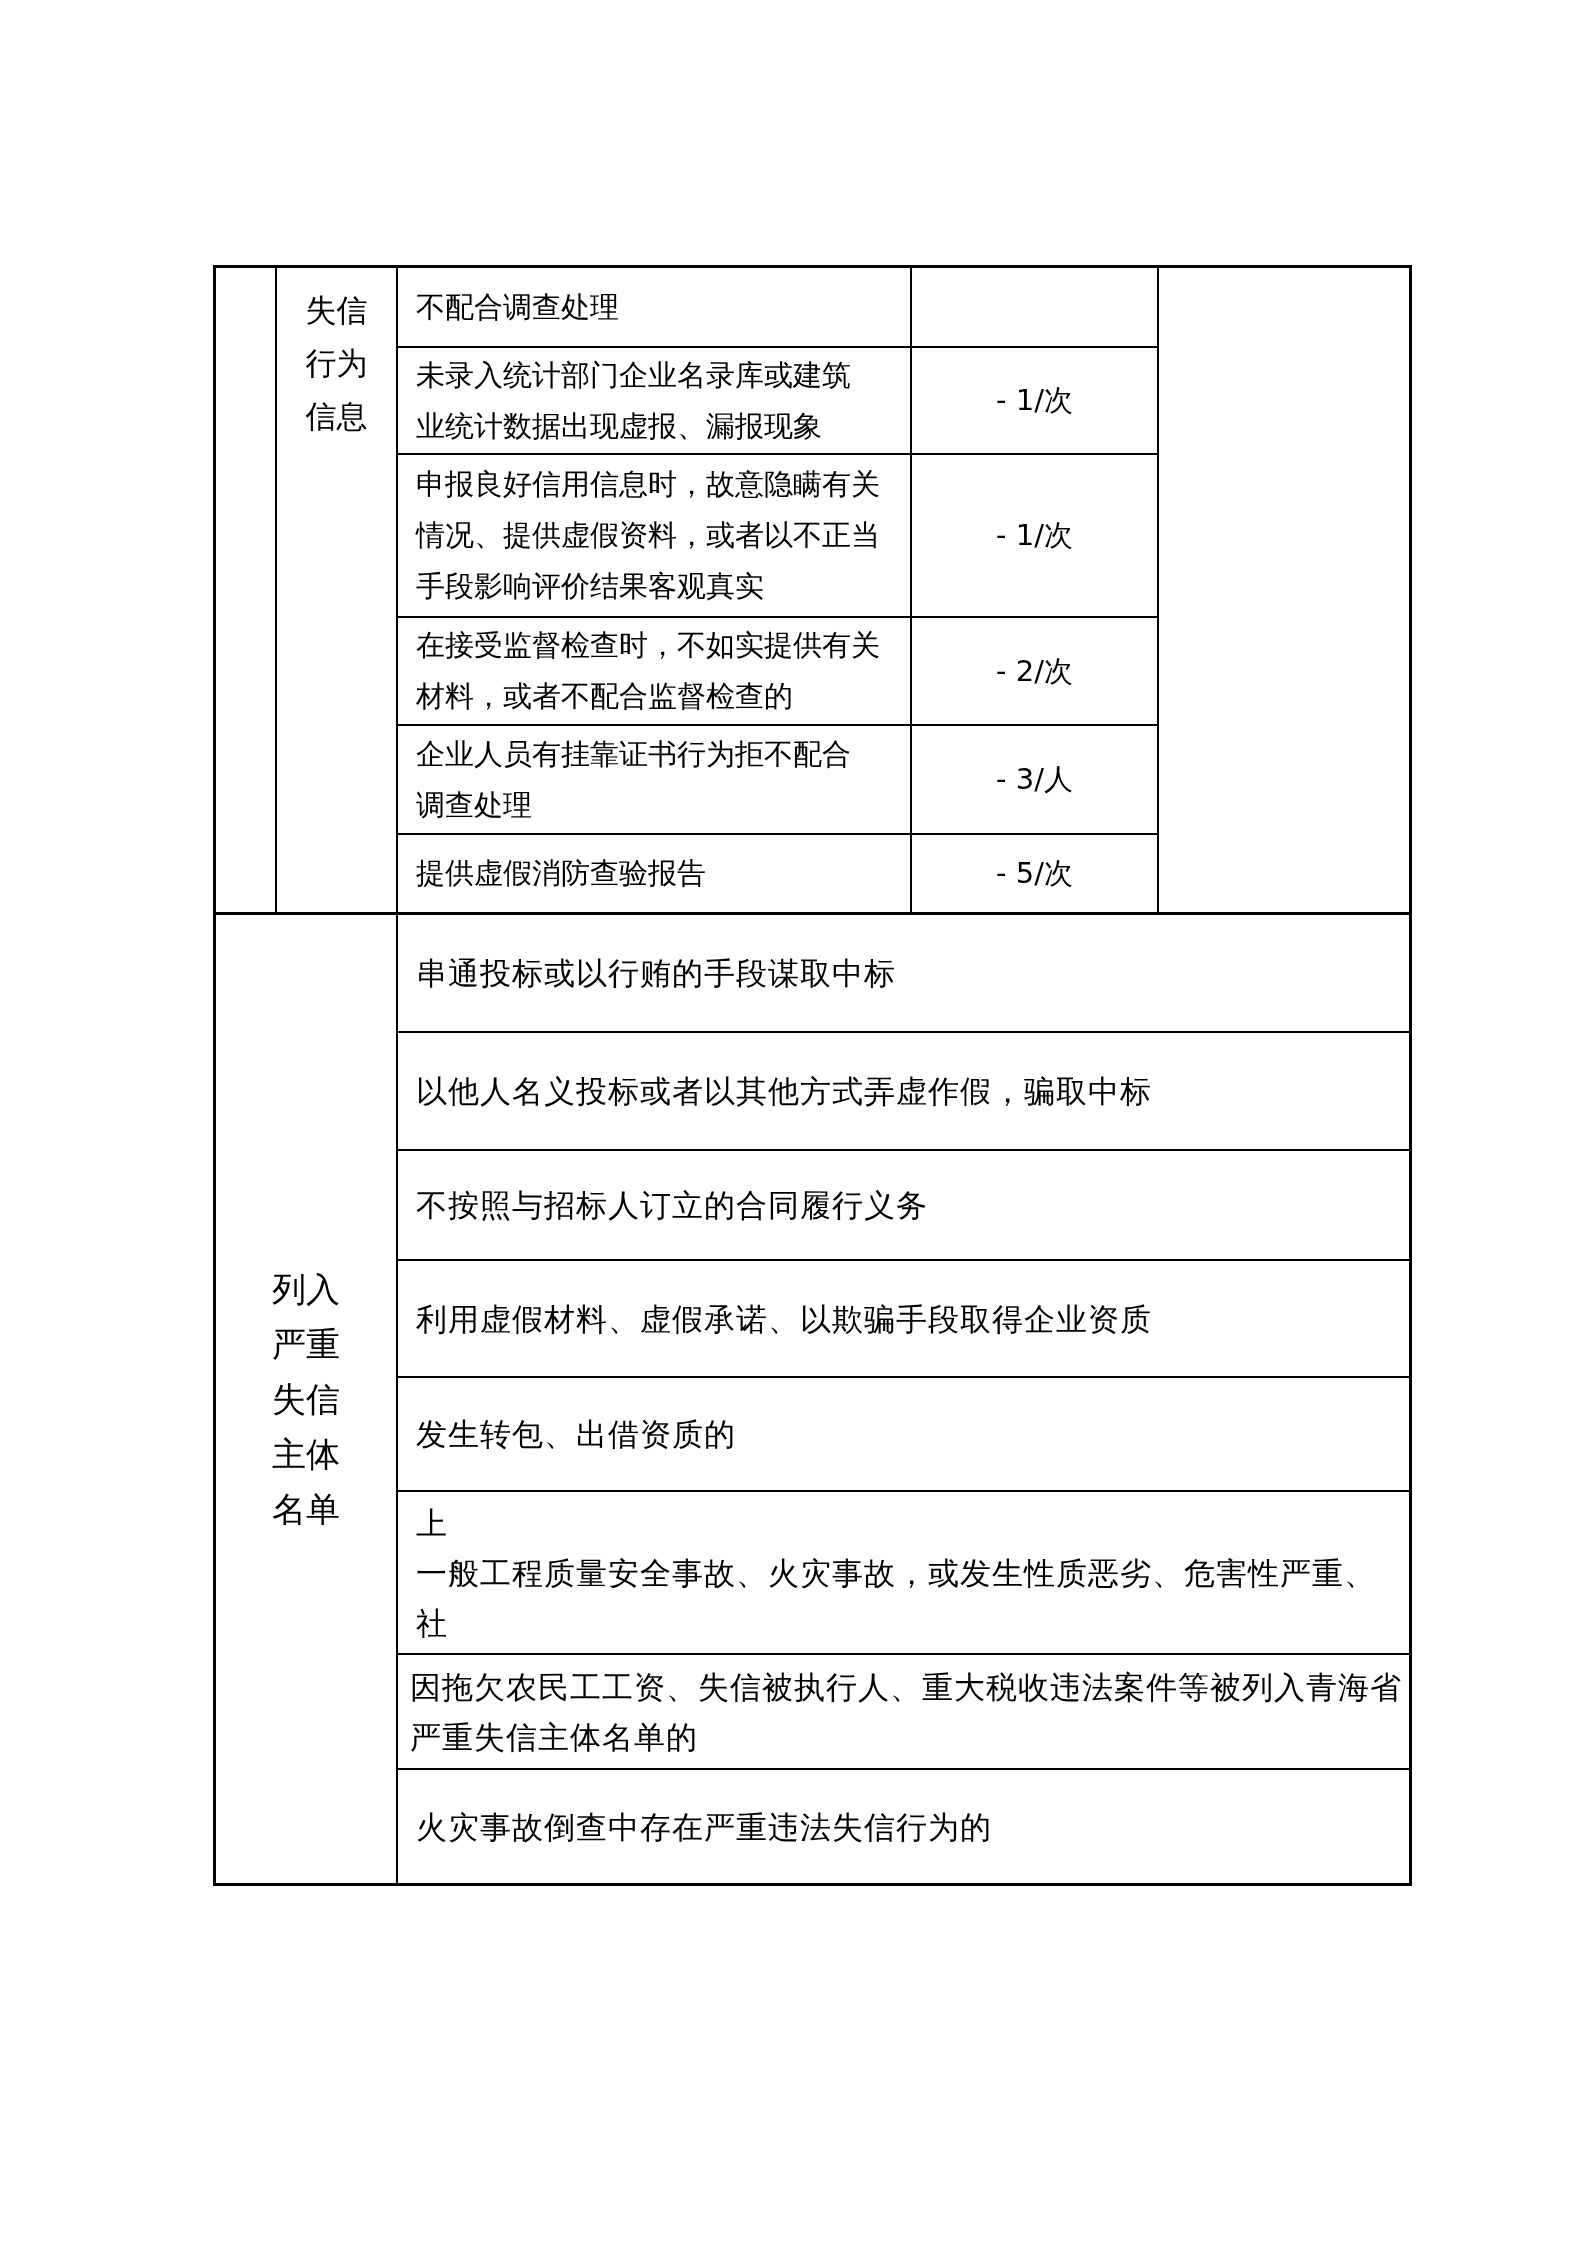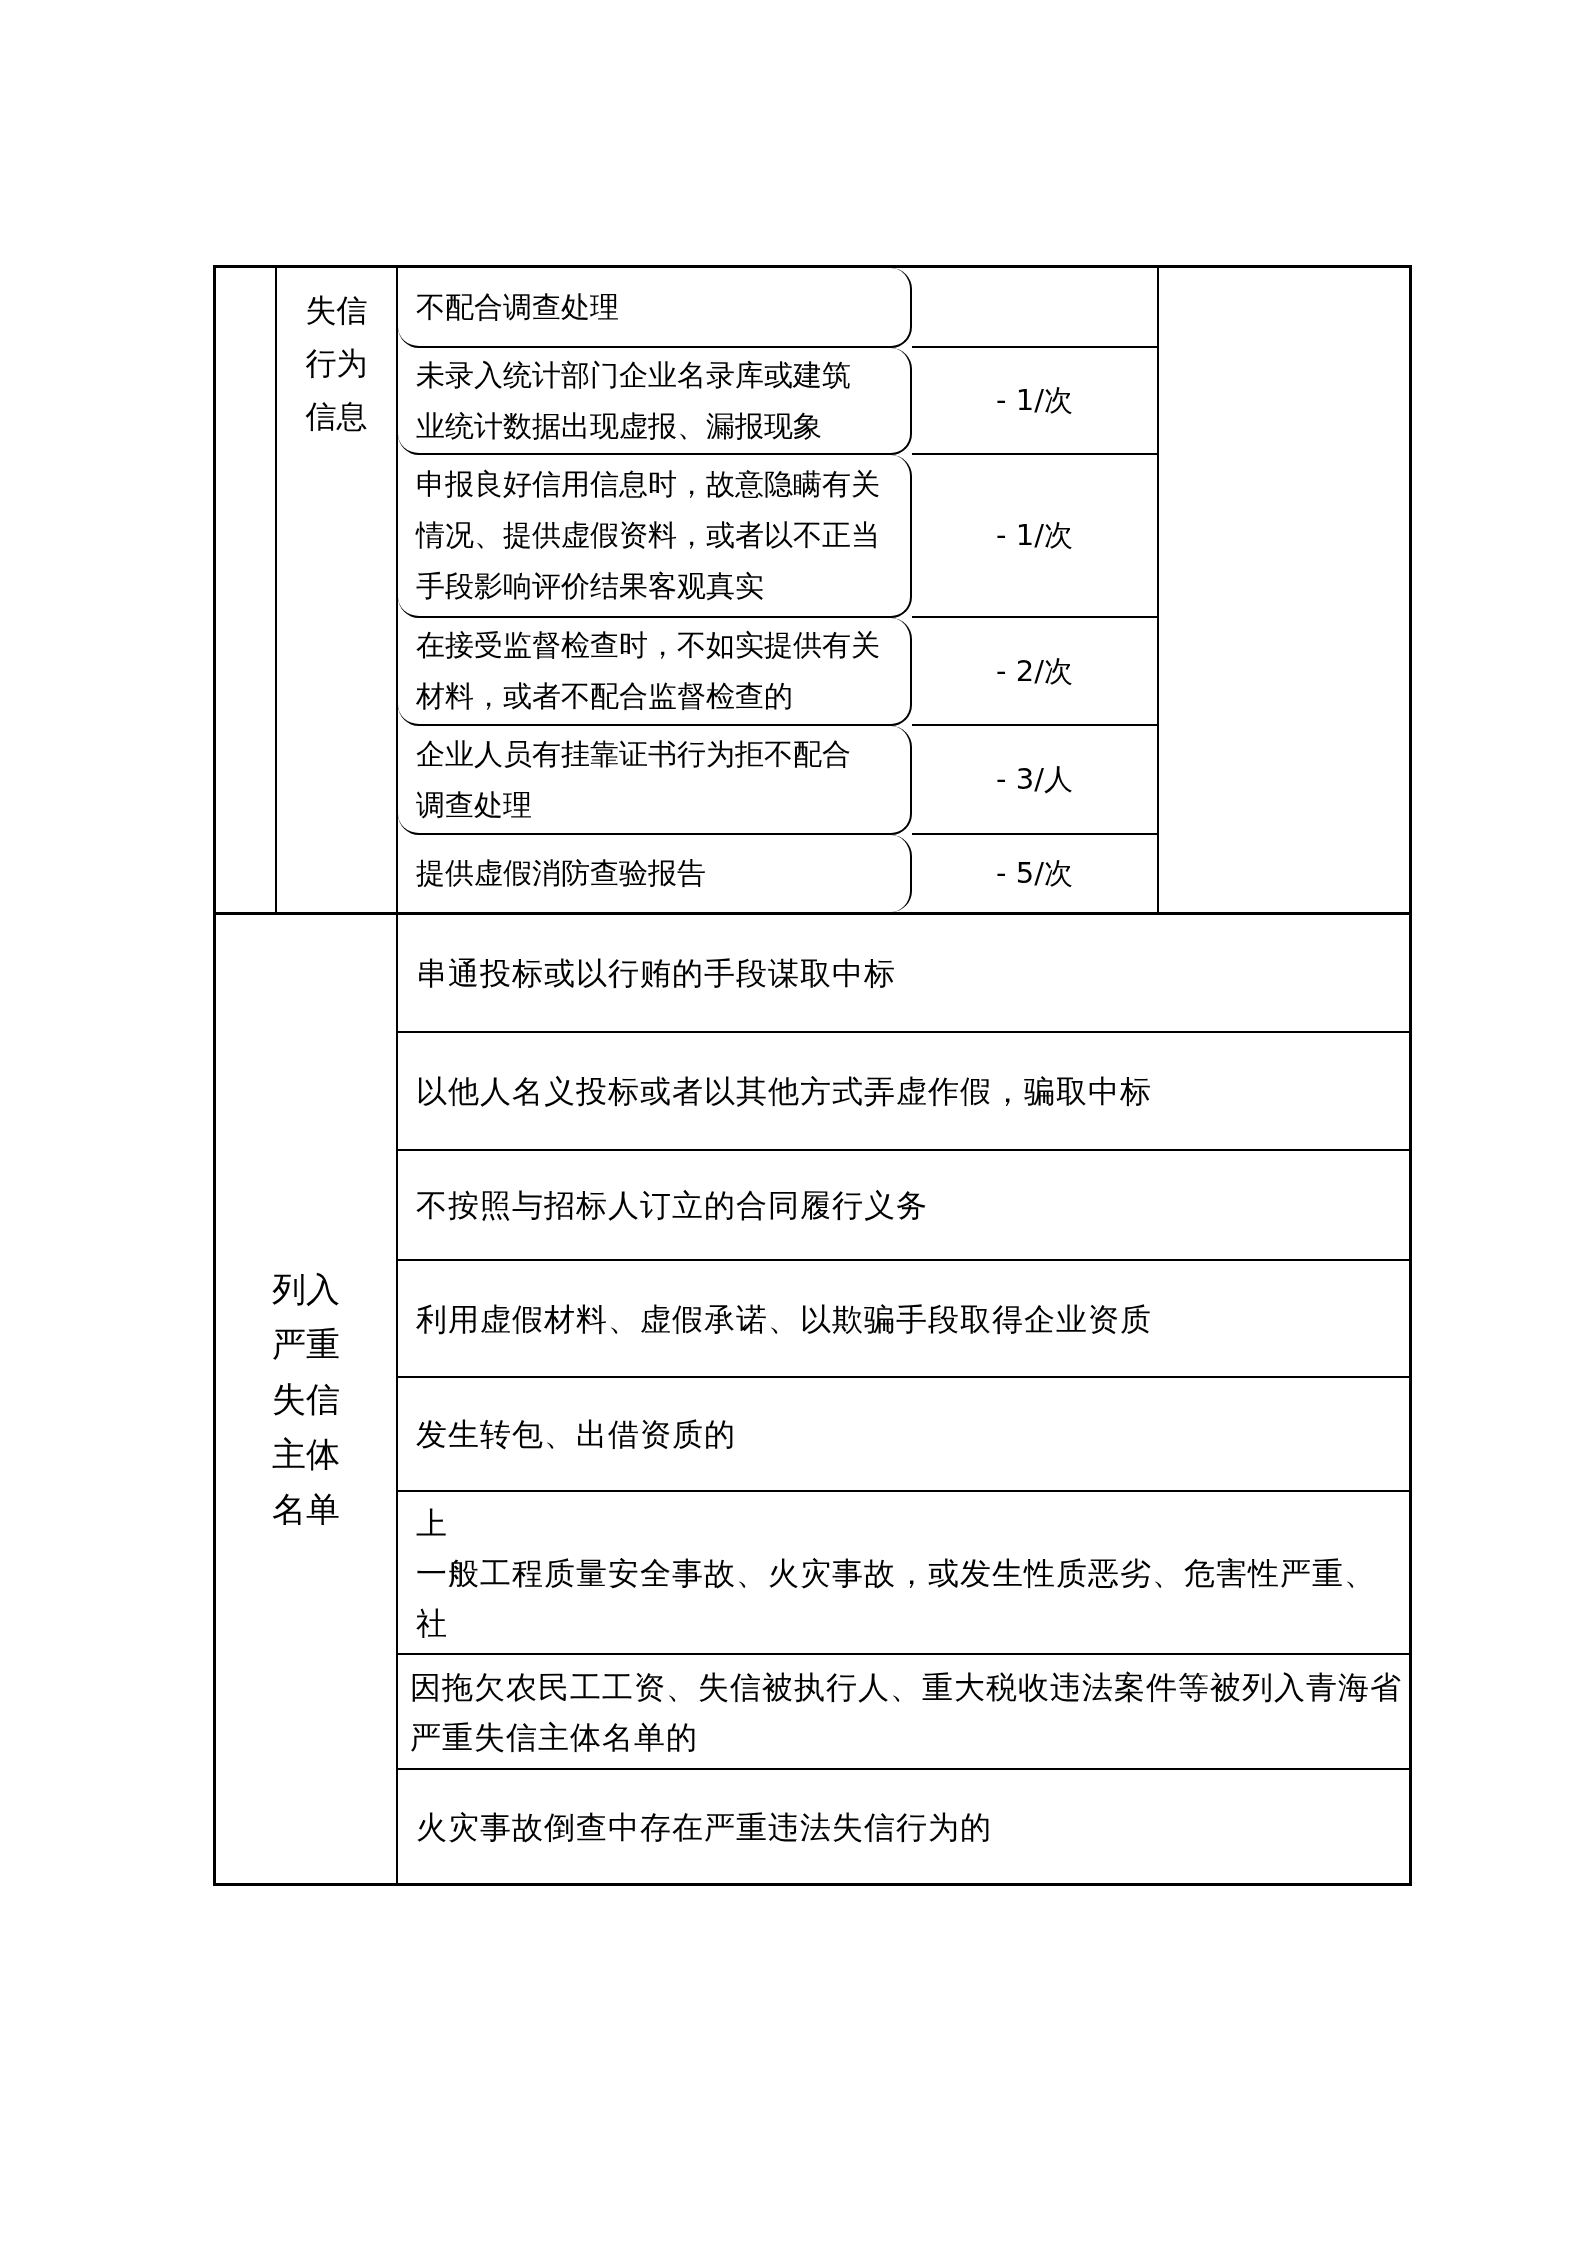--- a/index.html
+++ b/index.html
@@ -39,21 +39,20 @@
     line-height:51px;
     white-space:pre-line;
     overflow:hidden;
   }
   .noR{border-right:none;}
   .noB{border-bottom:none;}
   .desc{
     display:flex;align-items:center;
     padding-left:18px;padding-right:4px;
     text-align:left;
-    border-radius:21px;
   }
   .score{
     display:flex;align-items:center;justify-content:center;
     text-align:right;
   }
   .catTop{
     font-size:31px;
     line-height:53px;
     text-align:center;
     padding-top:16px;

